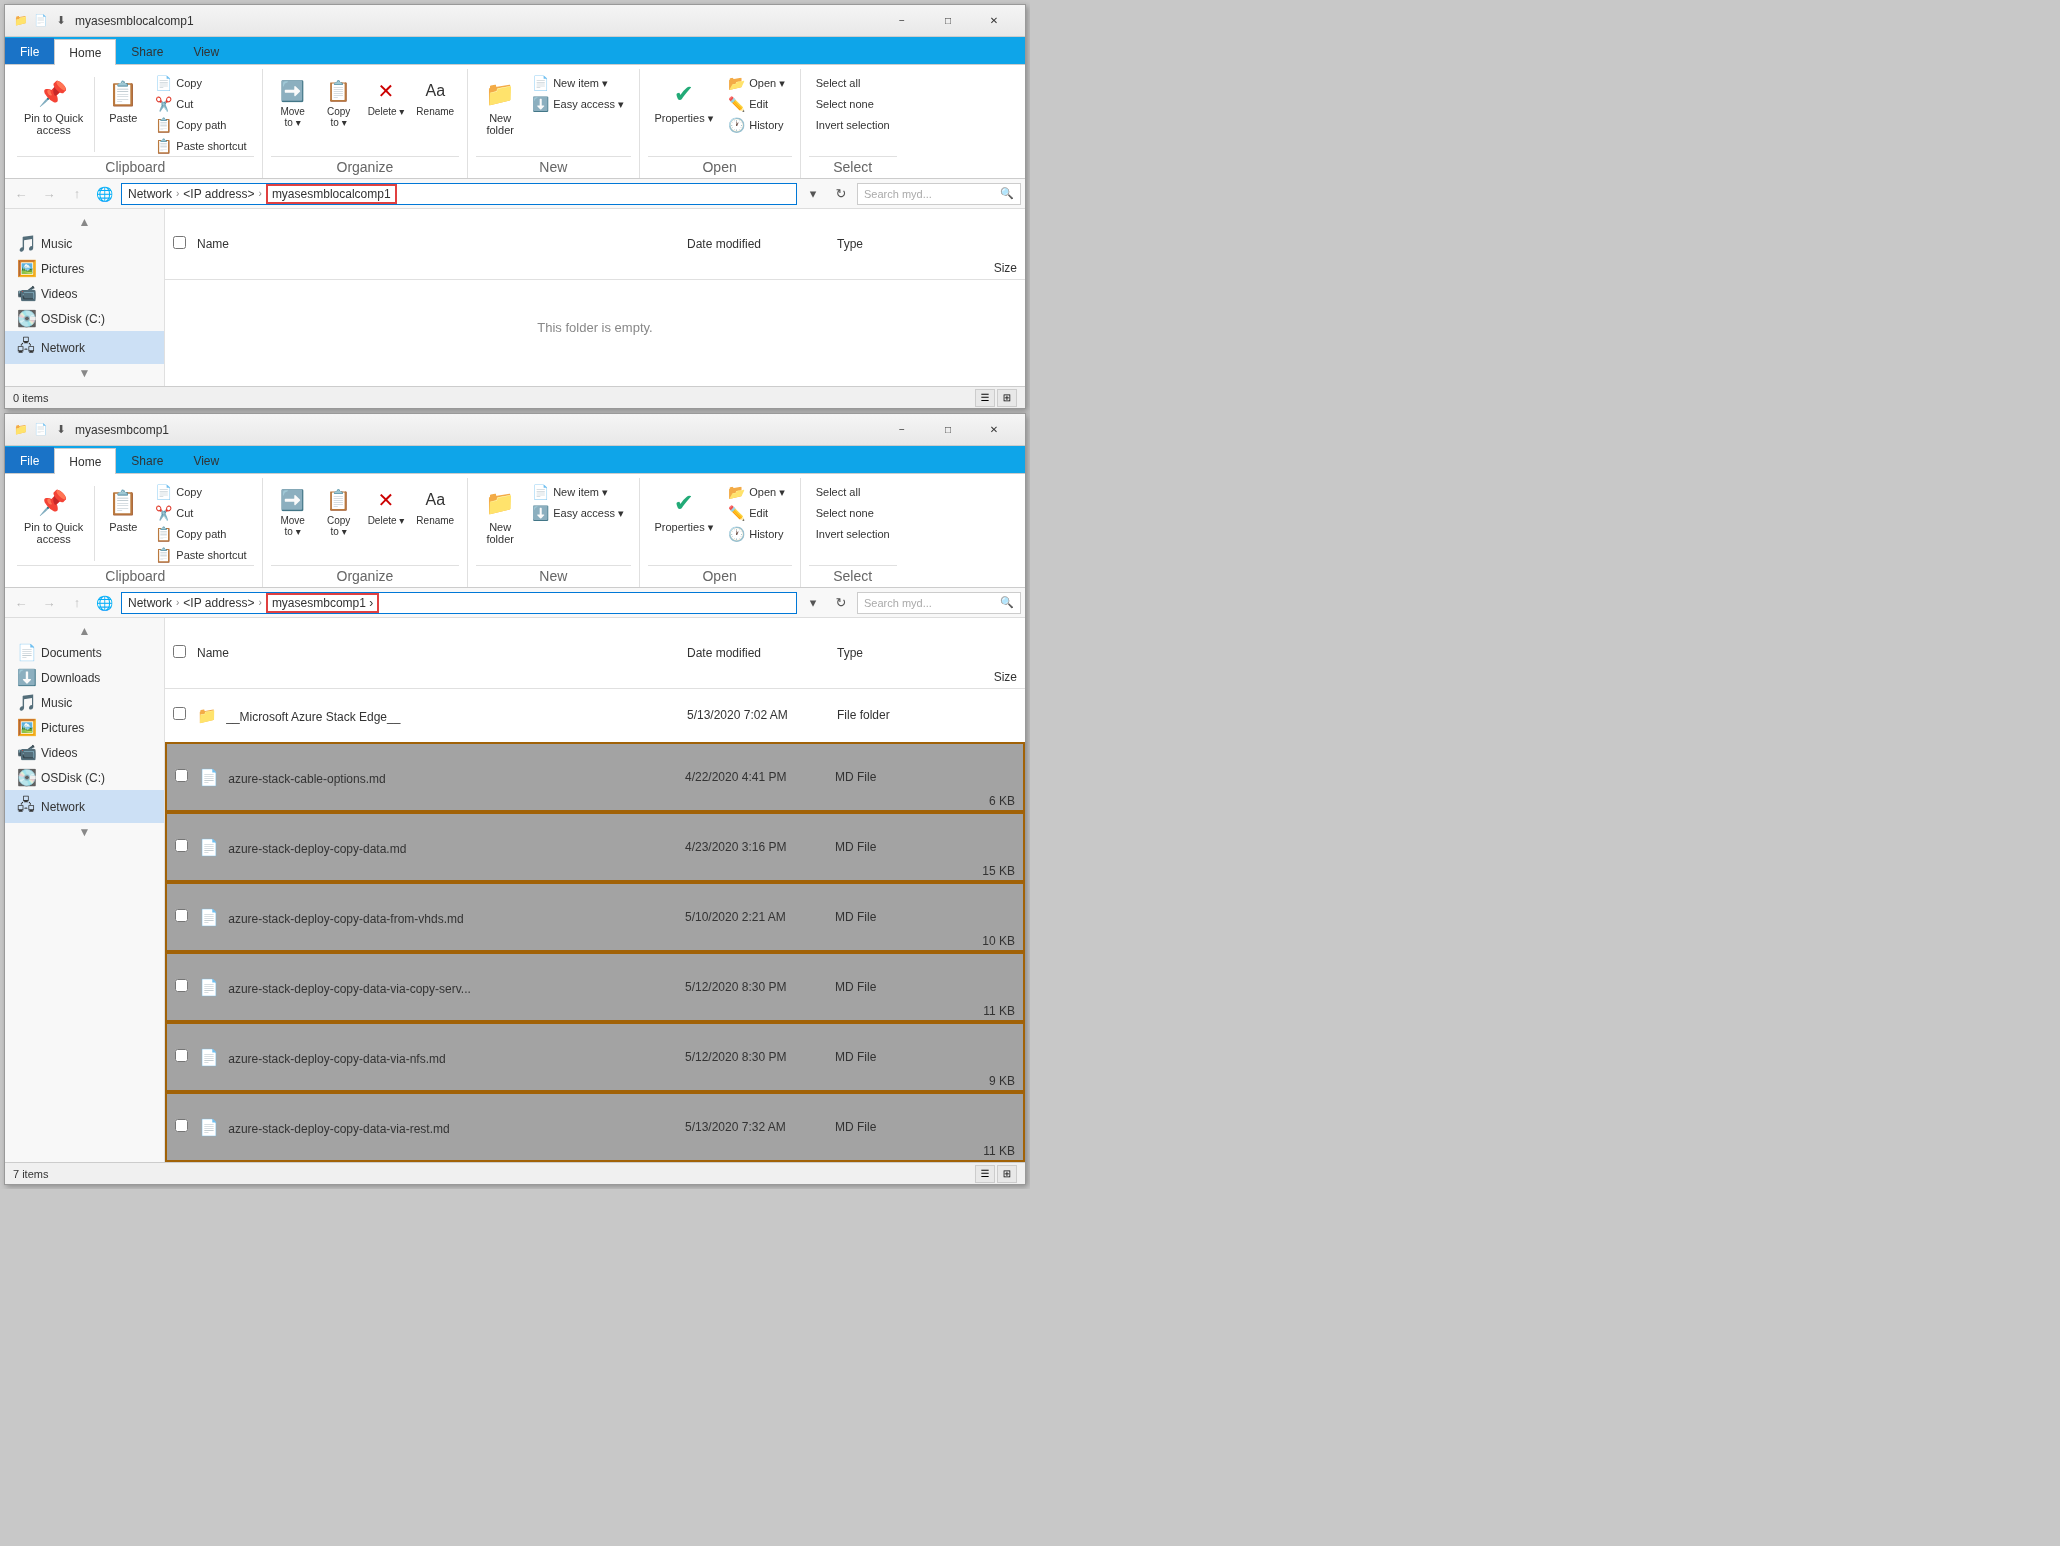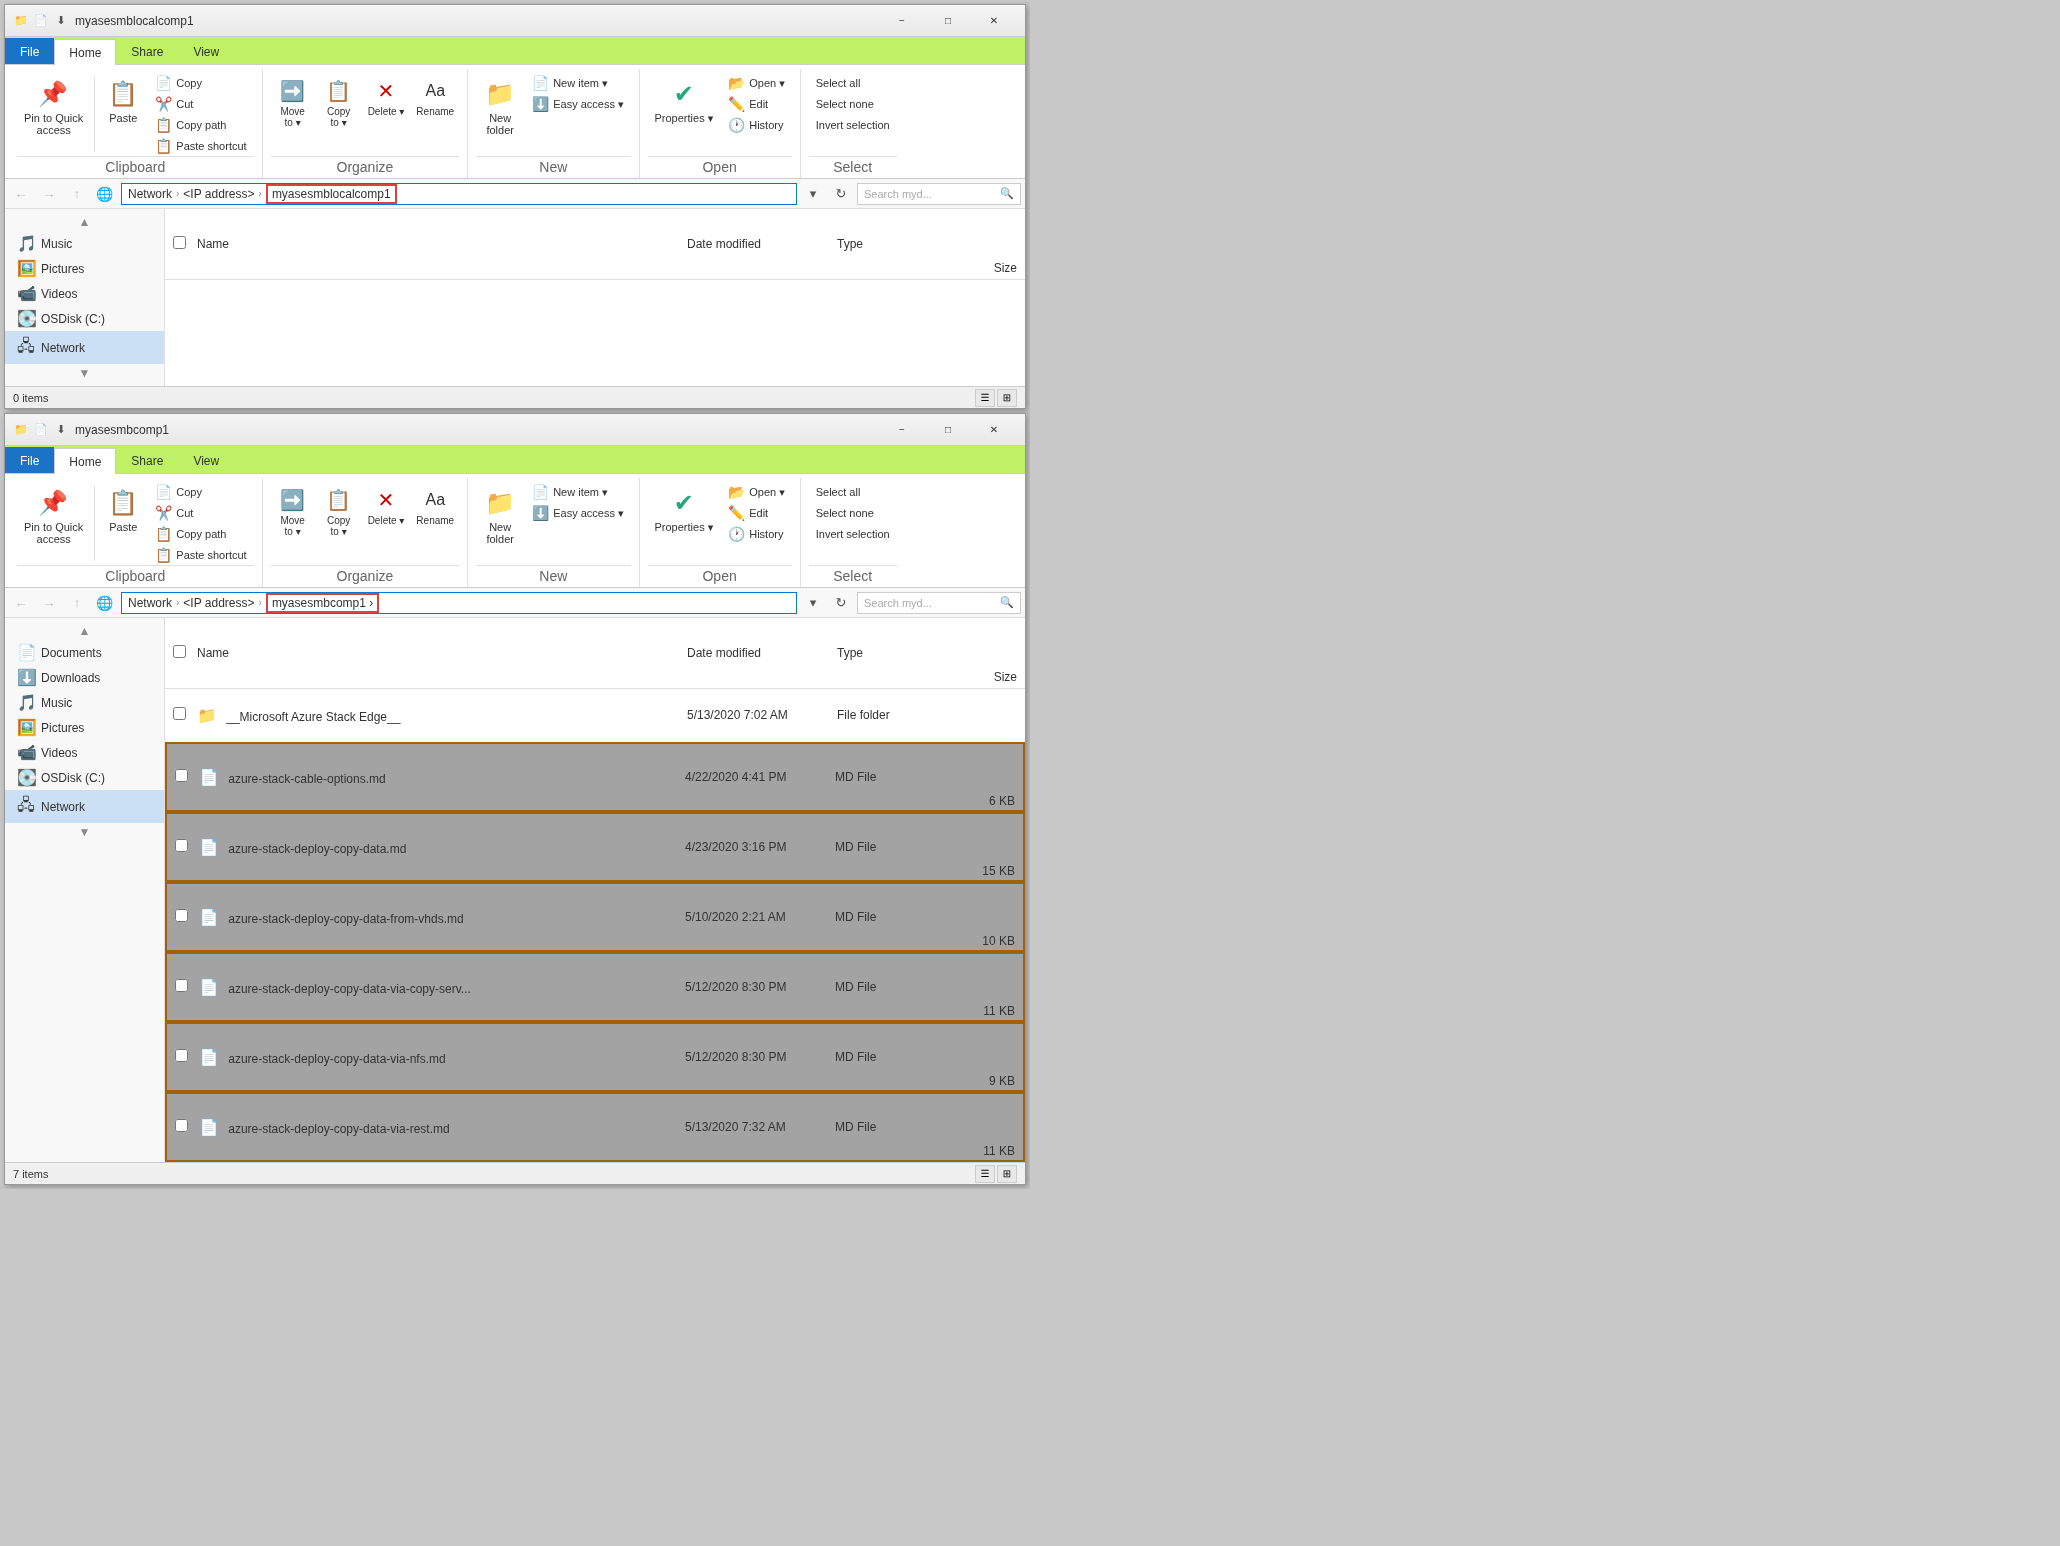--- a/index.html
+++ b/index.html
@@ -60,21 +60,21 @@
       background: transparent;
       display: flex; align-items: center; justify-content: center;
       cursor: pointer;
       font-size: 10px;
       color: #333;
     }
 
     
     .ribbon-tabs {
       display: flex;
-      background: #bef264;
+      background: #0ea5e9;
       border-bottom: 1px solid #ccc;
       height: 28px;
       align-items: flex-end;
     }
     .ribbon-tab {
       padding: 4px 14px;
       font-size: 12px;
       cursor: pointer;
       border: 1px solid transparent;
       border-bottom: none;
@@ -578,20 +578,21 @@
   </div>
 
   <div class="file-list">
     <div class="file-list-header">
       <div class="col-check"><input type="checkbox" style=""></div>
       <div class="col-name">Name</div>
       <div class="col-date">Date modified</div>
       <div class="col-type">Type</div>
       <div class="col-size">Size</div>
     </div>
+    <div class="empty-msg">This folder is empty.</div>
   </div>
     </div>
     <div class="status-bar">
       <span>0 items</span>
       <div class="view-toggle">
         <button class="view-btn">☰</button>
         <button class="view-btn">⊞</button>
       </div>
     </div>
   </div>

